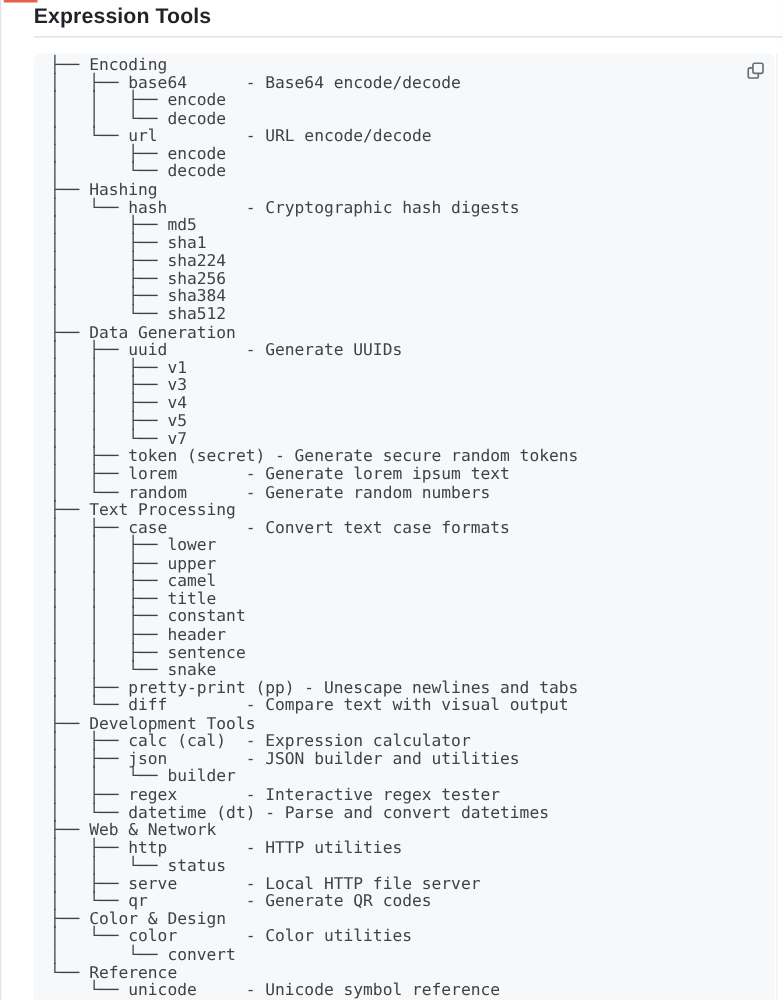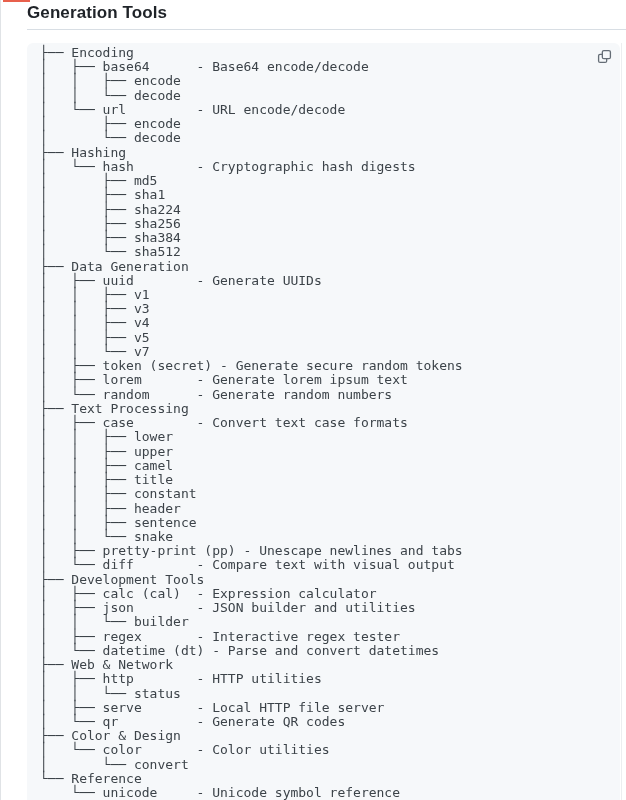--- a/index.html
+++ b/index.html
@@ -48,21 +48,21 @@
     display: flex; align-items: center; justify-content: center;
   }
   .copy-btn svg { display: block; }
 </style>
 </head>
 <body>
 
 <div class="edge-left"></div>
 <div class="accent-bar"></div>
 
-<h2 class="page-title">Generation Tools</h2>
+<h2 class="page-title">Expression Tools</h2>
 <div class="divider"></div>
 
 <div class="code-block">
   <pre>├── Encoding
 │   ├── base64      - Base64 encode/decode
 │   │   ├── encode
 │   │   └── decode
 │   └── url         - URL encode/decode
 │       ├── encode
 │       └── decode

